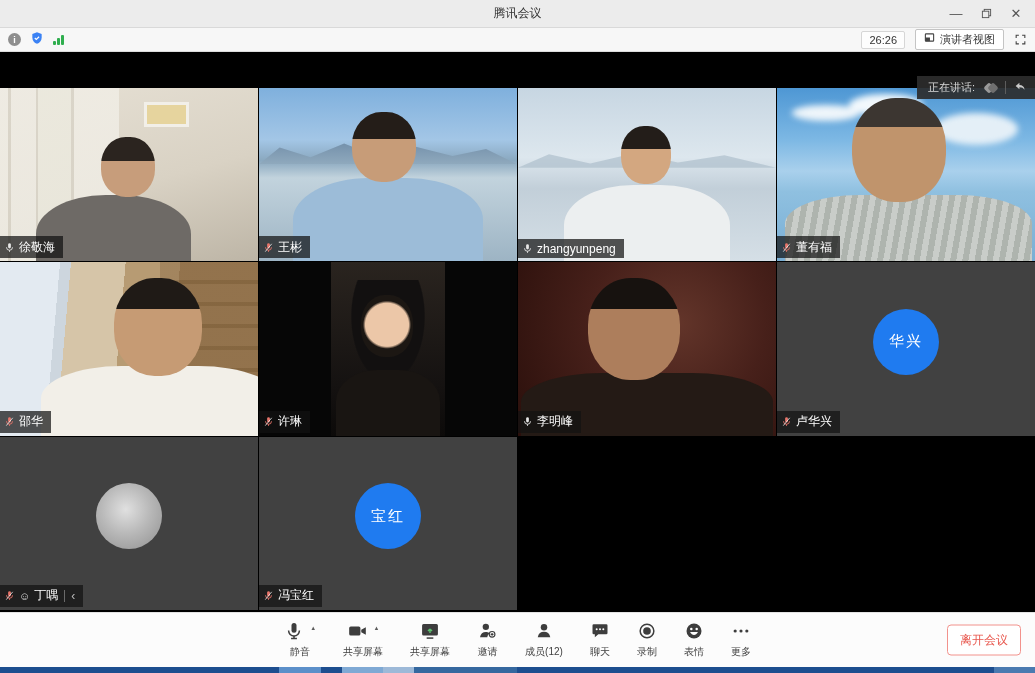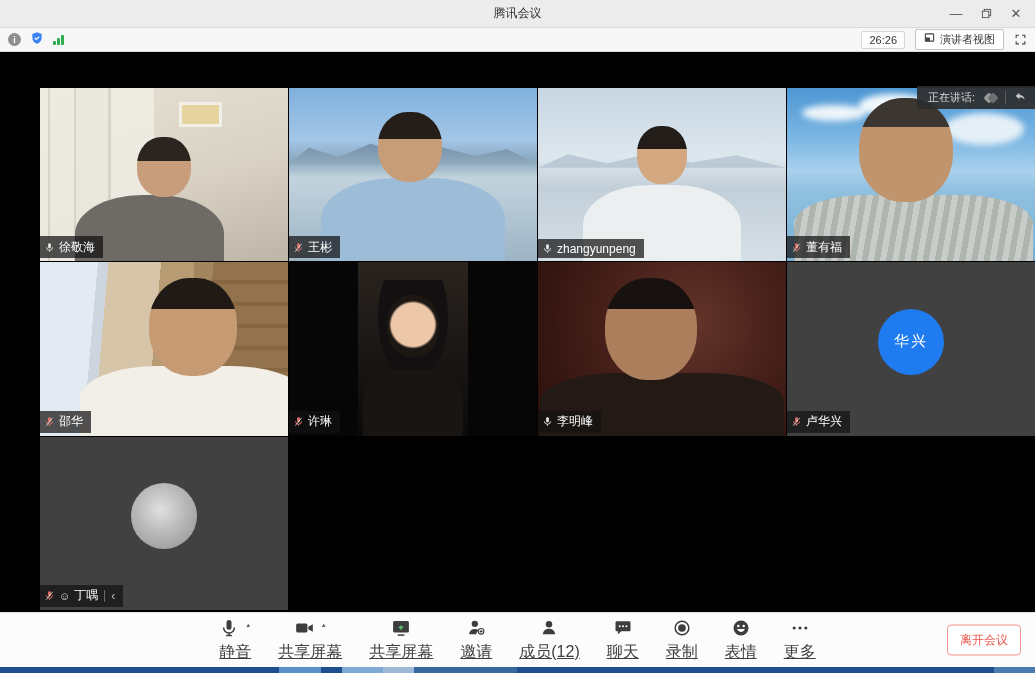--- a/index.html
+++ b/index.html
@@ -28,21 +28,21 @@
   .signal i:nth-child(1){height:4px;} .signal i:nth-child(2){height:7px;} .signal i:nth-child(3){height:10px;}
   .topbar-right { margin-left:auto; display:flex; align-items:center; gap:10px; }
   .timer { font-size:11px; color:#333; padding:2px 7px; border:1px solid #d6d6d6; border-radius:2px; background:#fdfdfd; }
   .view-btn { display:flex; align-items:flex-start; gap:5px; border:1px solid #c4c4c4; background:#fff;
               border-radius:2px; padding:2px 8px; font-size:11px; color:#333; }
   .fs-btn { display:flex; align-items:center; }
 
   
   .stage { flex:none; height:560px; background:#000; position:relative; padding-top:36px; }
   .grid { display:grid; grid-template-columns:repeat(4,1fr); grid-template-rows:repeat(3,1fr);
-          gap:1px; height:522px; background:#000;padding-left:40px; }
+          gap:1px; height:522px; background:#000; }
   .tile { position:relative; overflow:hidden; background:#3d3d3d; }
   .scene { position:absolute; inset:0; overflow:hidden; }
   .head, .torso { position:absolute; }
 
   .scene-room { background:linear-gradient(165deg,#e6e0d4 0%,#d9d2c4 55%,#bdb5a6 100%); }
   .scene-room::before { content:""; position:absolute; left:0; top:0; width:46%; height:100%; opacity:.85;
     background:linear-gradient(90deg,#f0ede5 0 7%,#d8d3c7 7% 9%,#efece4 9% 30%,#d8d3c7 30% 32%,#eceadf 32% 60%,#d8d3c7 60% 62%,#f0ede5 62% 100%); }
   .scene-room::after { content:""; position:absolute; left:56%; top:8%; width:15%; height:11%;
     background:#e6d49e; border:3px solid #f2efe8; }
   .scene-room .head { width:54px; height:60px; left:39%; top:28%; border-radius:46%;
@@ -112,37 +112,37 @@
   .mic svg { display:block; }
   .mic-on { color:#e8e8e8; }
   .mic-muted { color:#e8746a; }
   .mic-muted .slash { stroke:#fff; }
   .mic-on .slash { display:none; }
   .np-emoji { font-size:11px; color:#ddd; }
   .np-div { width:1px; height:12px; background:#6a6a6a; margin:0 2px; }
   .np-chev { color:#bbb; font-size:12px; line-height:1; }
 
   
-  .banner { position:absolute; top:34px; right:0; height:23px; z-index:5;
+  .banner { position:absolute; top:24px; right:0; height:23px; z-index:5;
     background:rgba(45,45,45,.92); display:flex; align-items:center; gap:8px; padding:0 8px 0 11px; }
   .banner-label { color:#d8d8d8; font-size:11px; }
   .logo { display:flex; align-items:center; margin-left:2px; }
   .logo i { display:block; width:8px; height:8px; border-radius:2px; transform:rotate(45deg); }
   .logo i:nth-child(1){ background:#9a9a9a; }
   .logo i:nth-child(2){ background:#6f6f6f; margin-left:-4px; }
   .banner-div { width:1px; height:13px; background:#5d5d5d; }
 
   
   .bottombar { flex:none; height:55px; background:#fcfcfc; border-top:1px solid #e3e3e3;
     display:flex; align-items:center; position:relative; }
   .tools { margin:0 auto; display:flex; align-items:flex-end; gap:27px; }
   .tool { display:flex; flex-direction:column; align-items:center; gap:2px; color:#3d3d3d; cursor:default; }
   .tool .icon-row { display:flex; align-items:flex-start; position:relative; height:22px; }
   .tool .caret { font-size:6px; color:#5c5c5c; margin-left:6px; margin-top:4px; }
-  .tool .tlabel { font-size:16px; color:#3f3f3f; white-space:nowrap;text-decoration:underline; }
+  .tool .tlabel { font-size:10px; color:#3f3f3f; white-space:nowrap; }
   .leave-btn { position:absolute; right:14px; top:50%; transform:translateY(-50%);
     border:1px solid #f2928c; color:var(--leave-red,#e8574d); background:#fff; border-radius:4px;
     font-size:12px; padding:6px 12px; font-family:inherit; }
 
   
   .taskbar-strip { flex:1;
     background:linear-gradient(90deg,#1d4e8f 0 27%,#5b8fc9 27% 31%,#1d4e8f 31% 33%,#7fa9d4 33% 37%,#9db9d8 37% 40%,#35689f 40% 50%,#1d4e8f 50% 96%,#4a7ab0 96% 100%); }
 </style>
 </head>
 <body>
@@ -387,20 +387,42 @@
       </span>
       <span class="np-emoji">☺</span>
             <span class="pname">丁喁</span>
     <span class="np-div"></span>
             <span class="np-chev">‹</span>
           </div>
   </div>
 
 
 
+  <div class="tile">
+    <div class="scene scene-gray">
+      
+      
+    </div>
+    <div class="avatar">
+      <div class="avatar-circle av-blue">
+        <span class="avatar-text">宝红</span>
+      </div>
+    </div>
+    <div class="nameplate">
+      <span class="mic mic-muted">
+        <svg viewBox="0 0 24 24" width="11" height="11">
+          <rect x="9" y="2.5" width="6" height="11.5" rx="3" fill="currentColor"></rect>
+          <path d="M5.5 11.5a6.5 6.5 0 0 0 13 0" fill="none" stroke="currentColor" stroke-width="2"></path>
+          <line x1="12" y1="18" x2="12" y2="21.5" stroke="currentColor" stroke-width="2"></line>
+          <line class="slash" x1="5" y1="21" x2="19" y2="4" stroke-width="1.6"></line>
+        </svg>
+      </span>
+      <span class="pname">冯宝红</span>
+    </div>
+  </div>
 </div>
   </div>
 
   <div class="bottombar">
     <div class="tools" id="tools">
   <div class="tool">
     <span class="icon-row">
             <span class="ticon"><svg viewBox="0 0 24 24" width="20" height="20" fill="#3d3d3d">
                 <rect x="9" y="2.5" width="6" height="11.5" rx="3"></rect>
                 <path d="M5.5 11.5a6.5 6.5 0 0 0 13 0" fill="none" stroke="#3d3d3d" stroke-width="1.8"></path>

